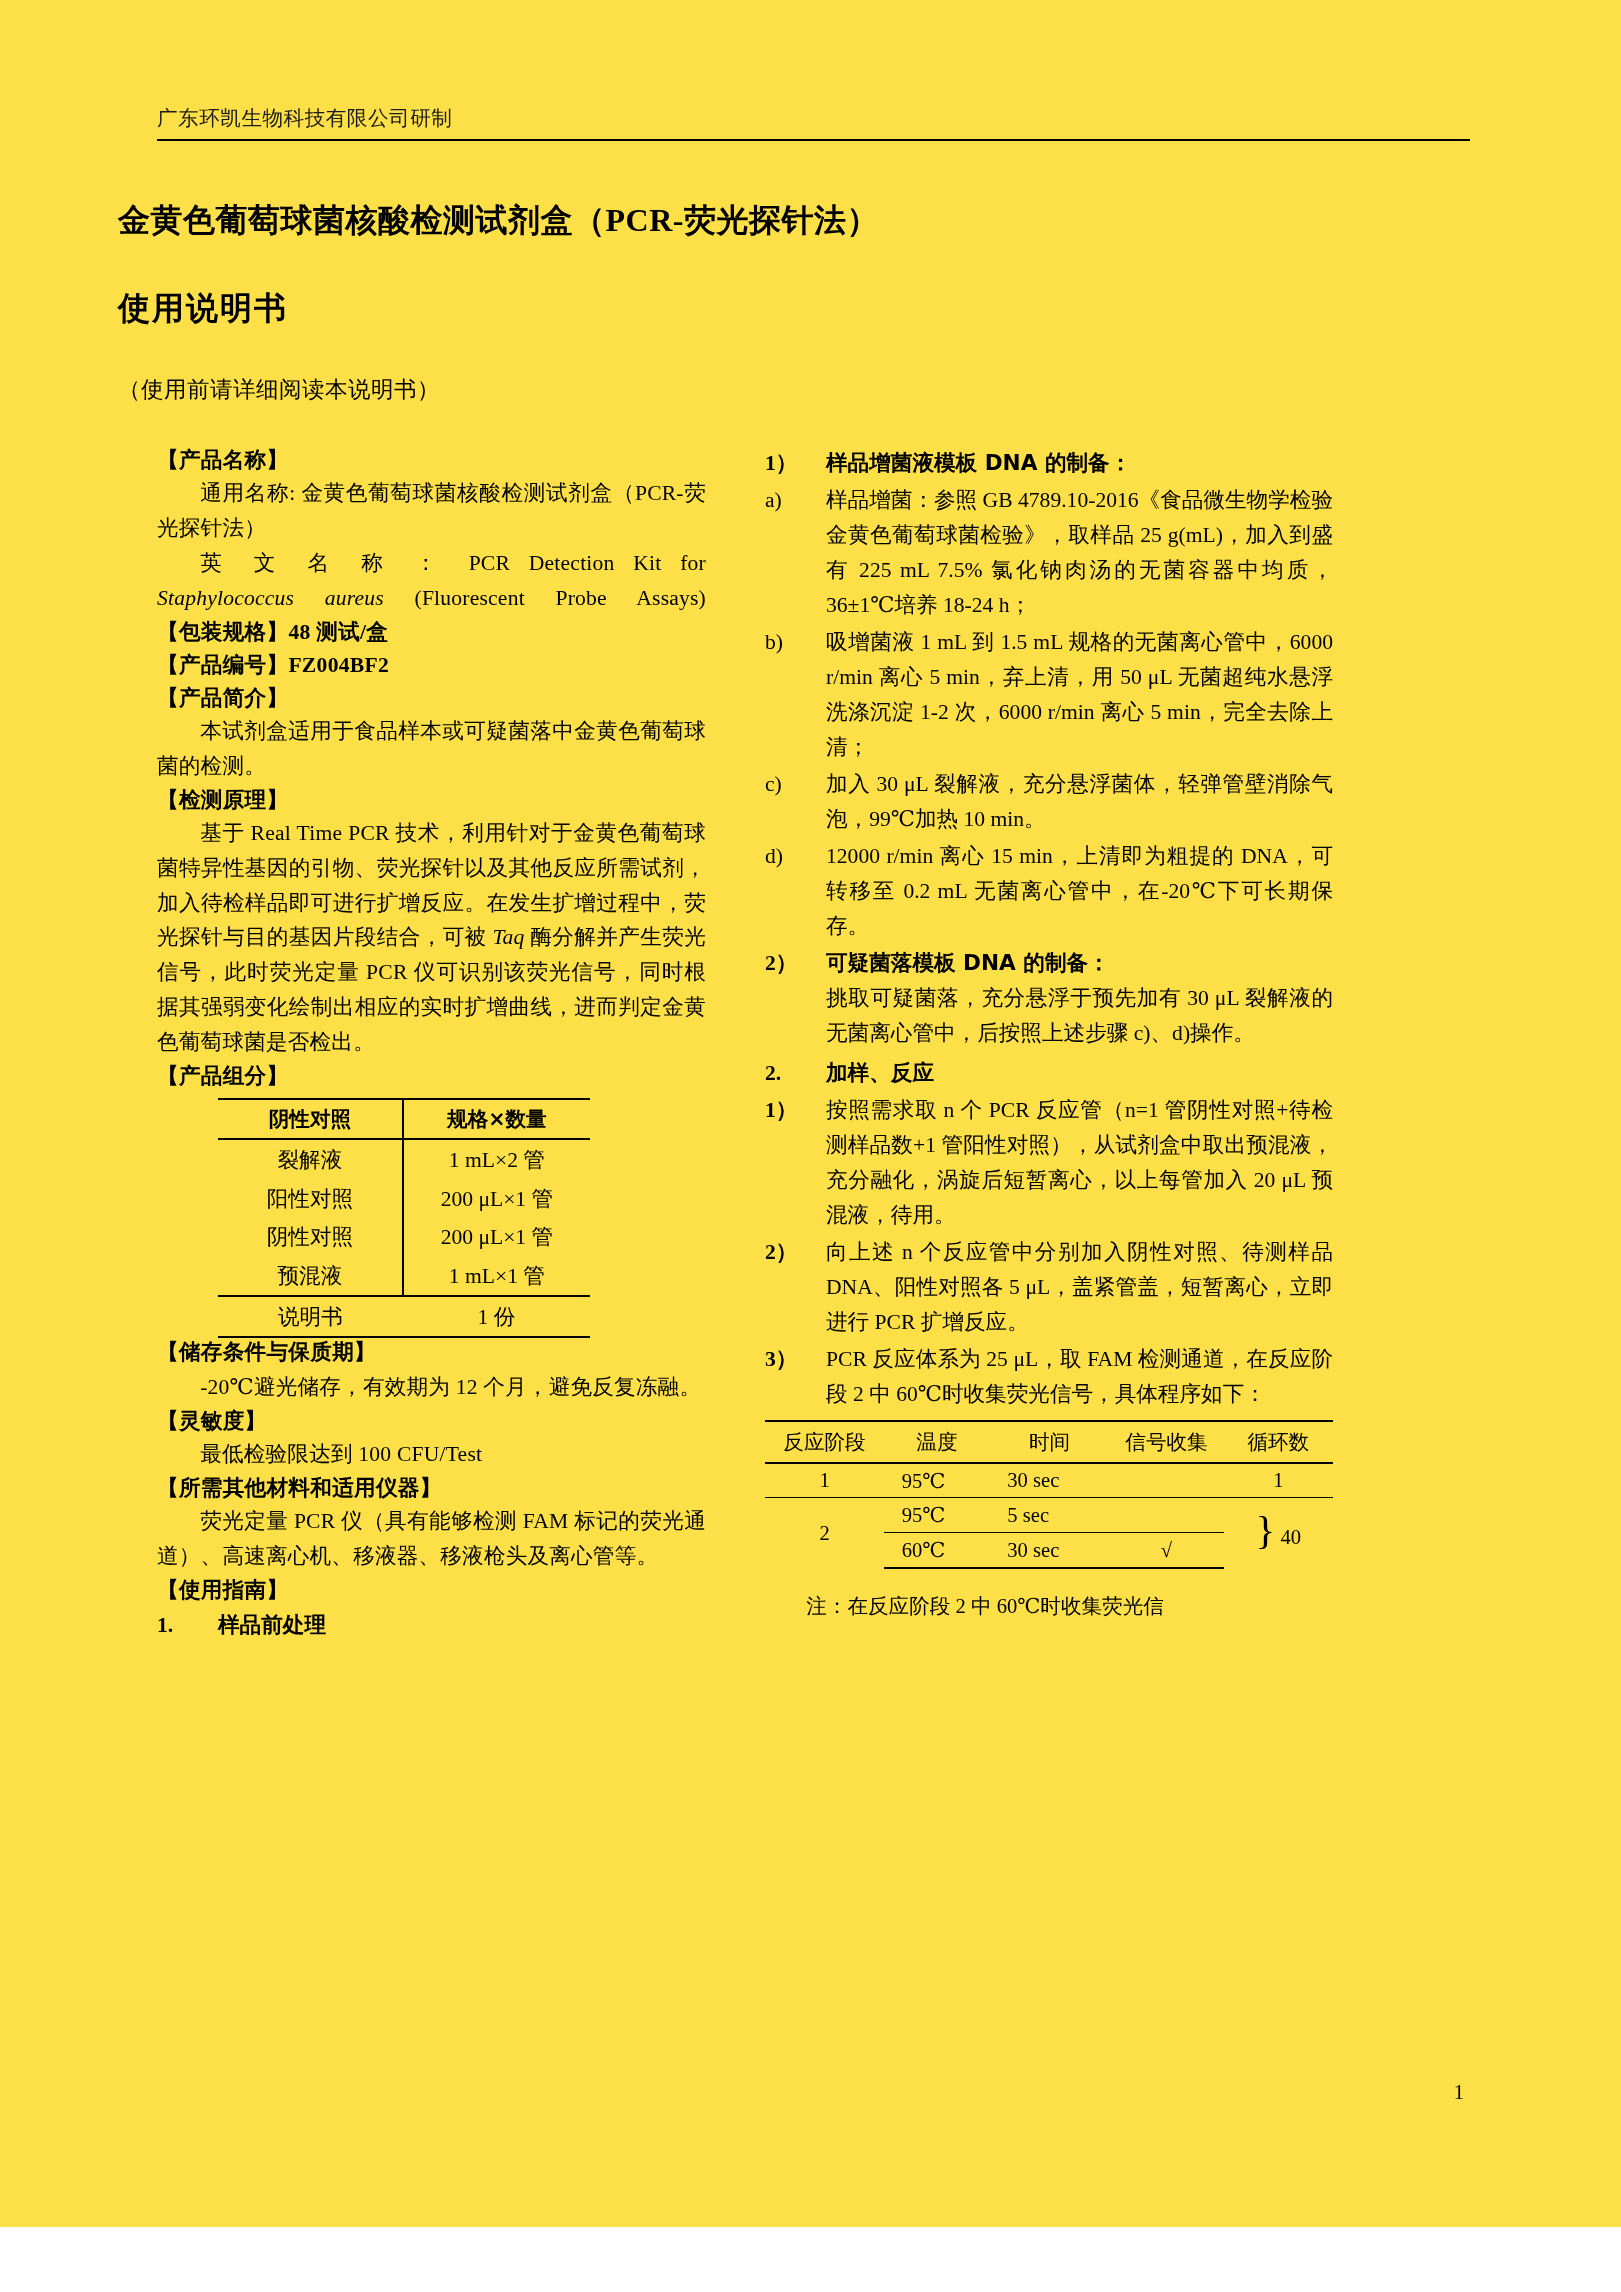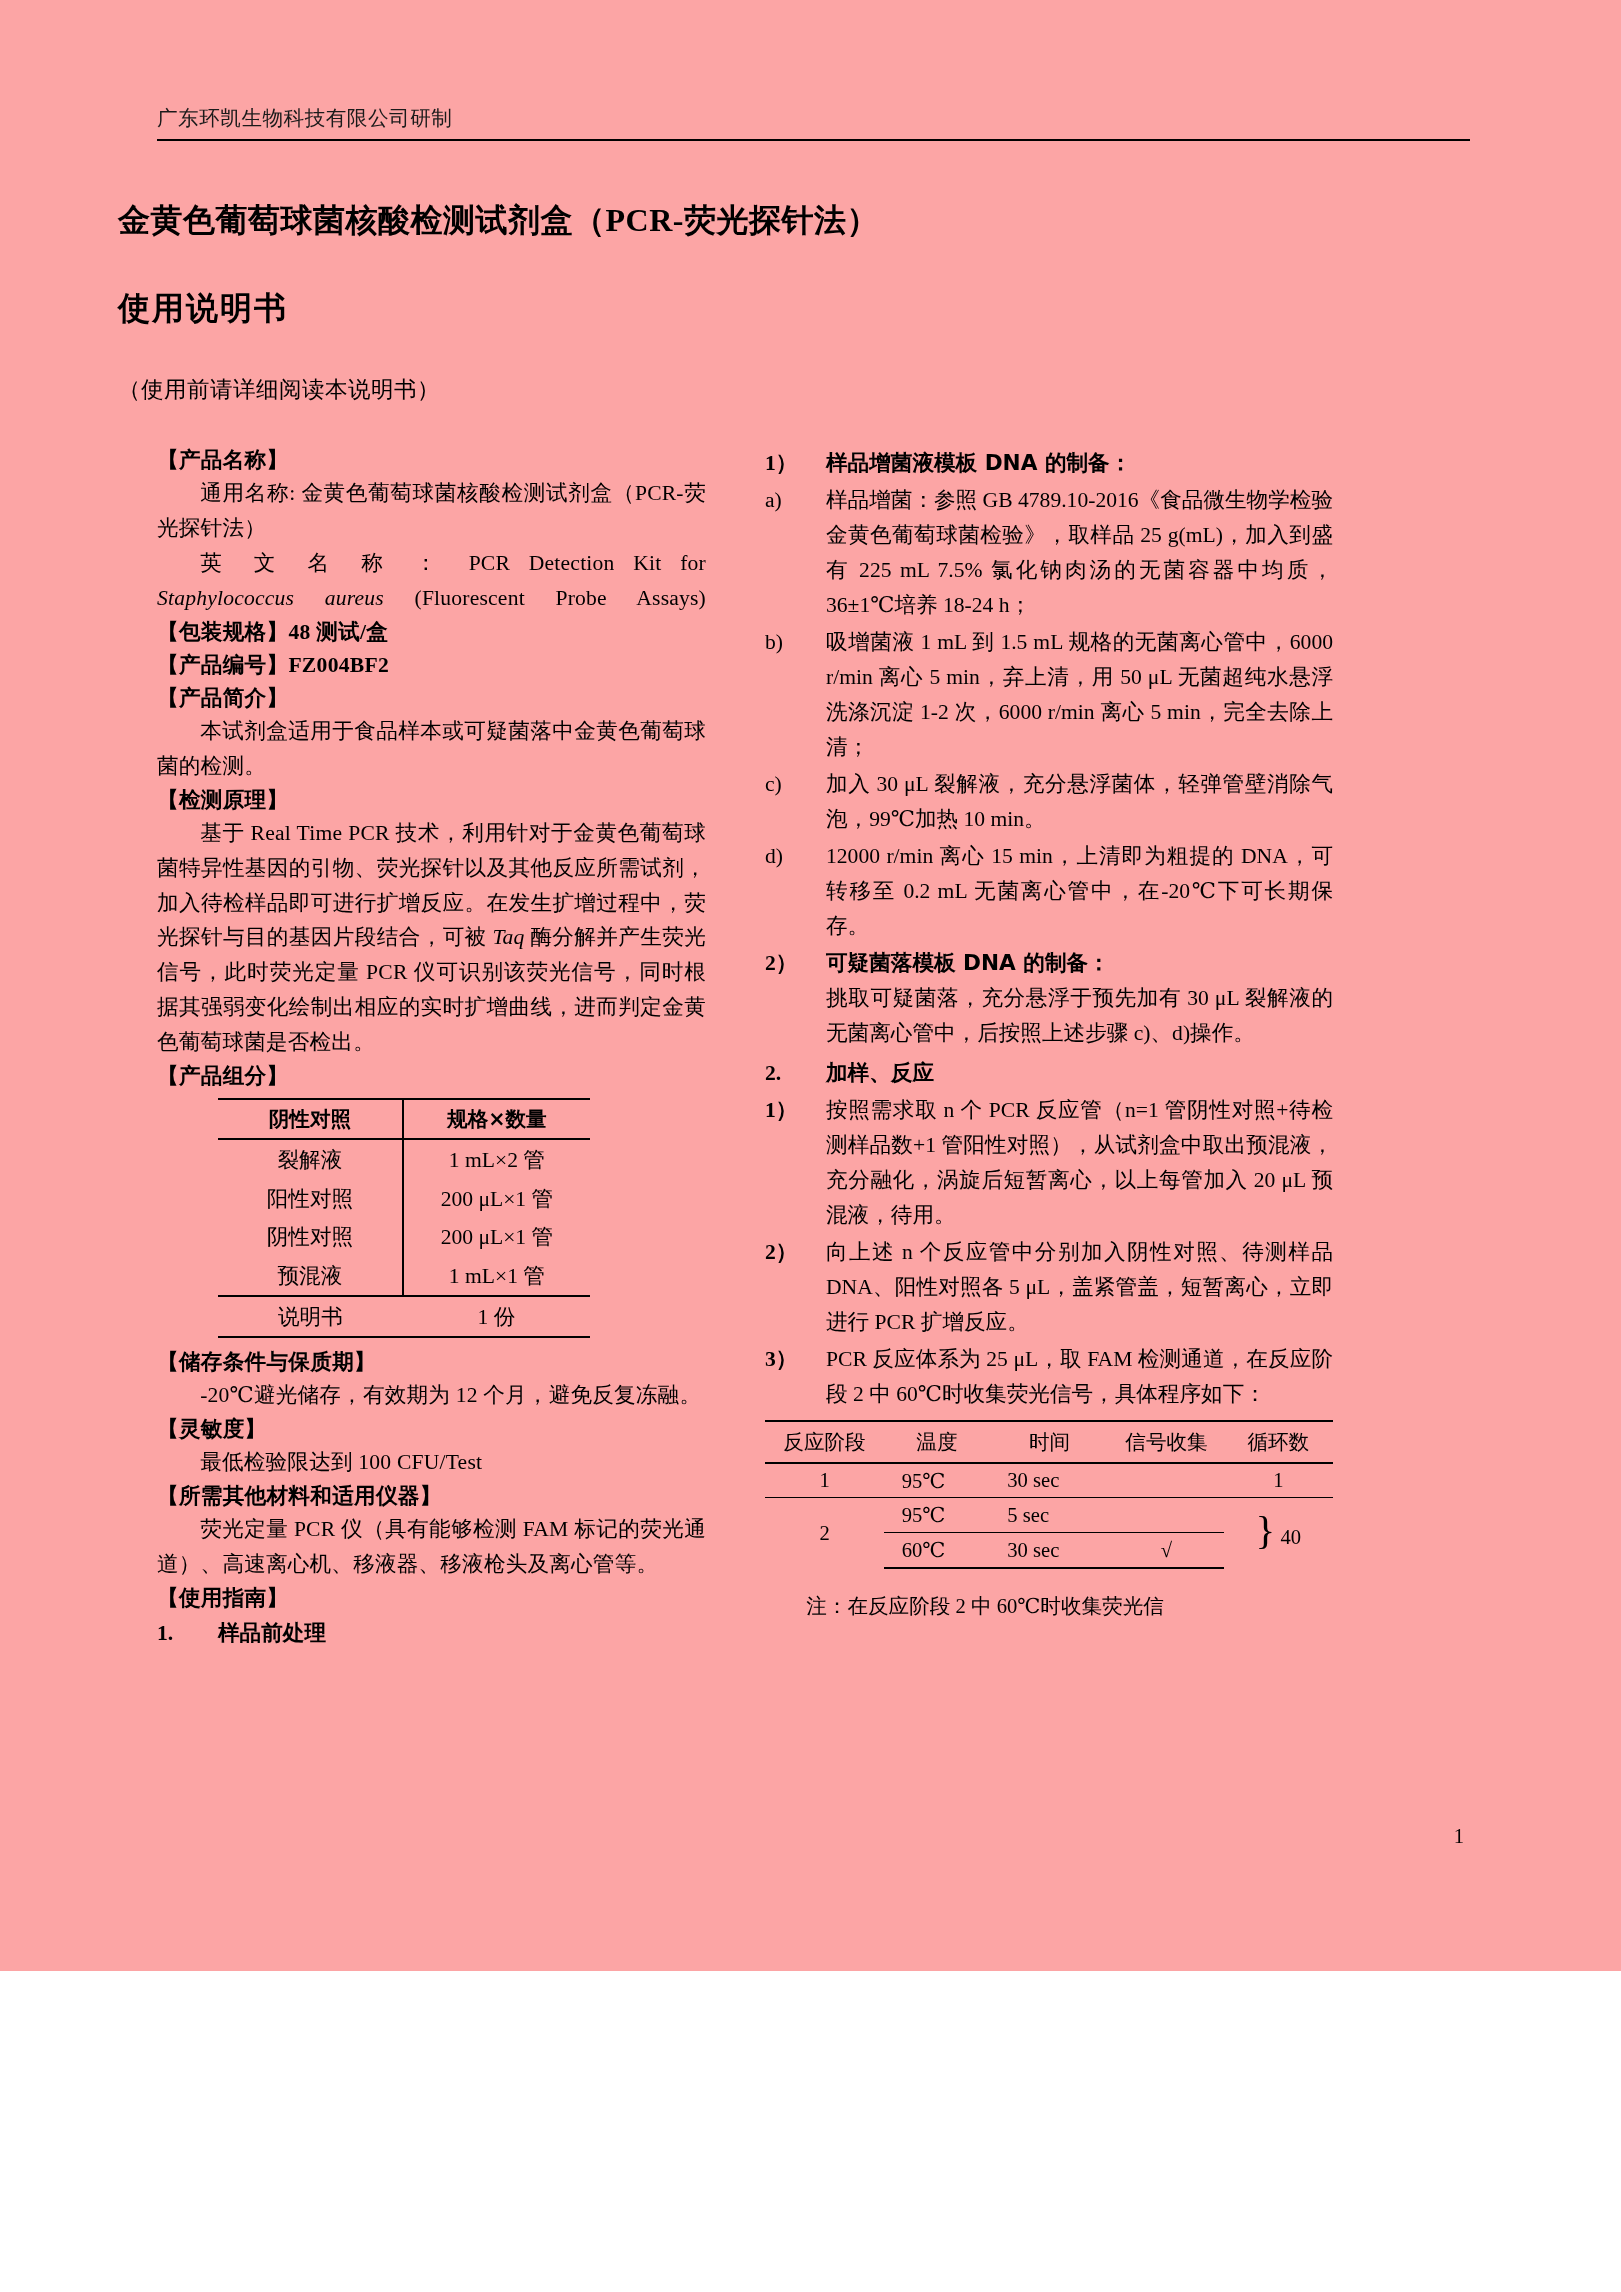--- a/index.html
+++ b/index.html
@@ -7,22 +7,22 @@
     padding: 0;
     background: #ffffff;
   }
   body {
     font-family: "Liberation Serif", "DejaVu Serif", serif;
     color: #000000;
   }
   .page {
     position: relative;
     width: 1621px;
-    height: 1971px;
-    background: #fca5a5;
+    height: 2227px;
+    background: #fde047;
     box-sizing: border-box;
     padding: 0;
     overflow: hidden;
   }
 
   
   .header {
     position: absolute;
     top: 106px;
     left: 157px;
@@ -259,21 +259,21 @@
             <td class="nameCol vsep">预混液</td>
             <td>1 mL×1 管</td>
           </tr>
           <tr class="bot-line">
             <td class="nameCol">说明书</td>
             <td>1 份</td>
           </tr>
         </tbody>
       </table>
 
-      <div class="sec-head" style="margin-top:8px;">【储存条件与保质期】</div>
+      <div class="sec-head" style="margin-top:0;font-family:Liberation Mono, monospace;">【储存条件与保质期】</div>
       <div class="para indent">-20℃避光储存，有效期为 12 个月，避免反复冻融。</div>
 
       <div class="sec-head">【灵敏度】</div>
       <div class="para indent">最低检验限达到 100 CFU/Test</div>
 
       <div class="sec-head">【所需其他材料和适用仪器】</div>
       <div class="para indent">荧光定量 PCR 仪（具有能够检测 FAM 标记的荧光通道）、高速离心机、移液器、移液枪头及离心管等。</div>
 
       <div class="sec-head">【使用指南】</div>
       <div class="listitem">

